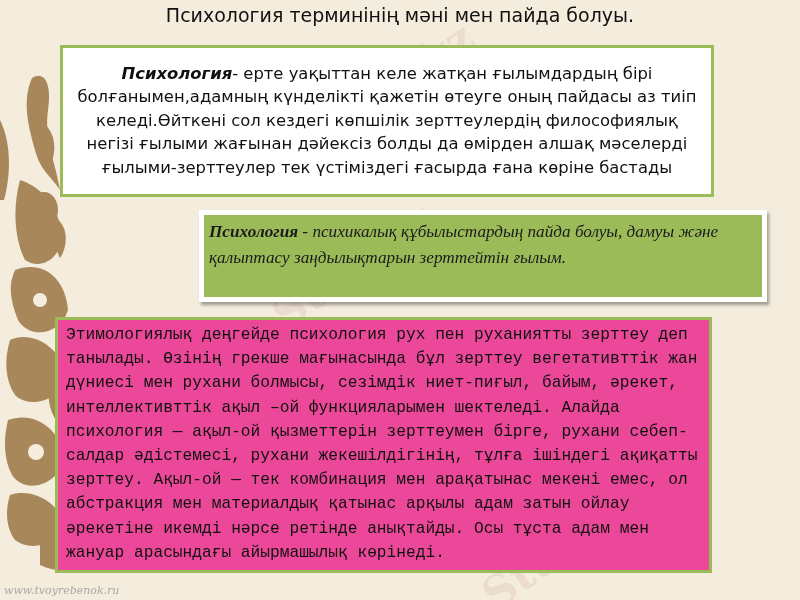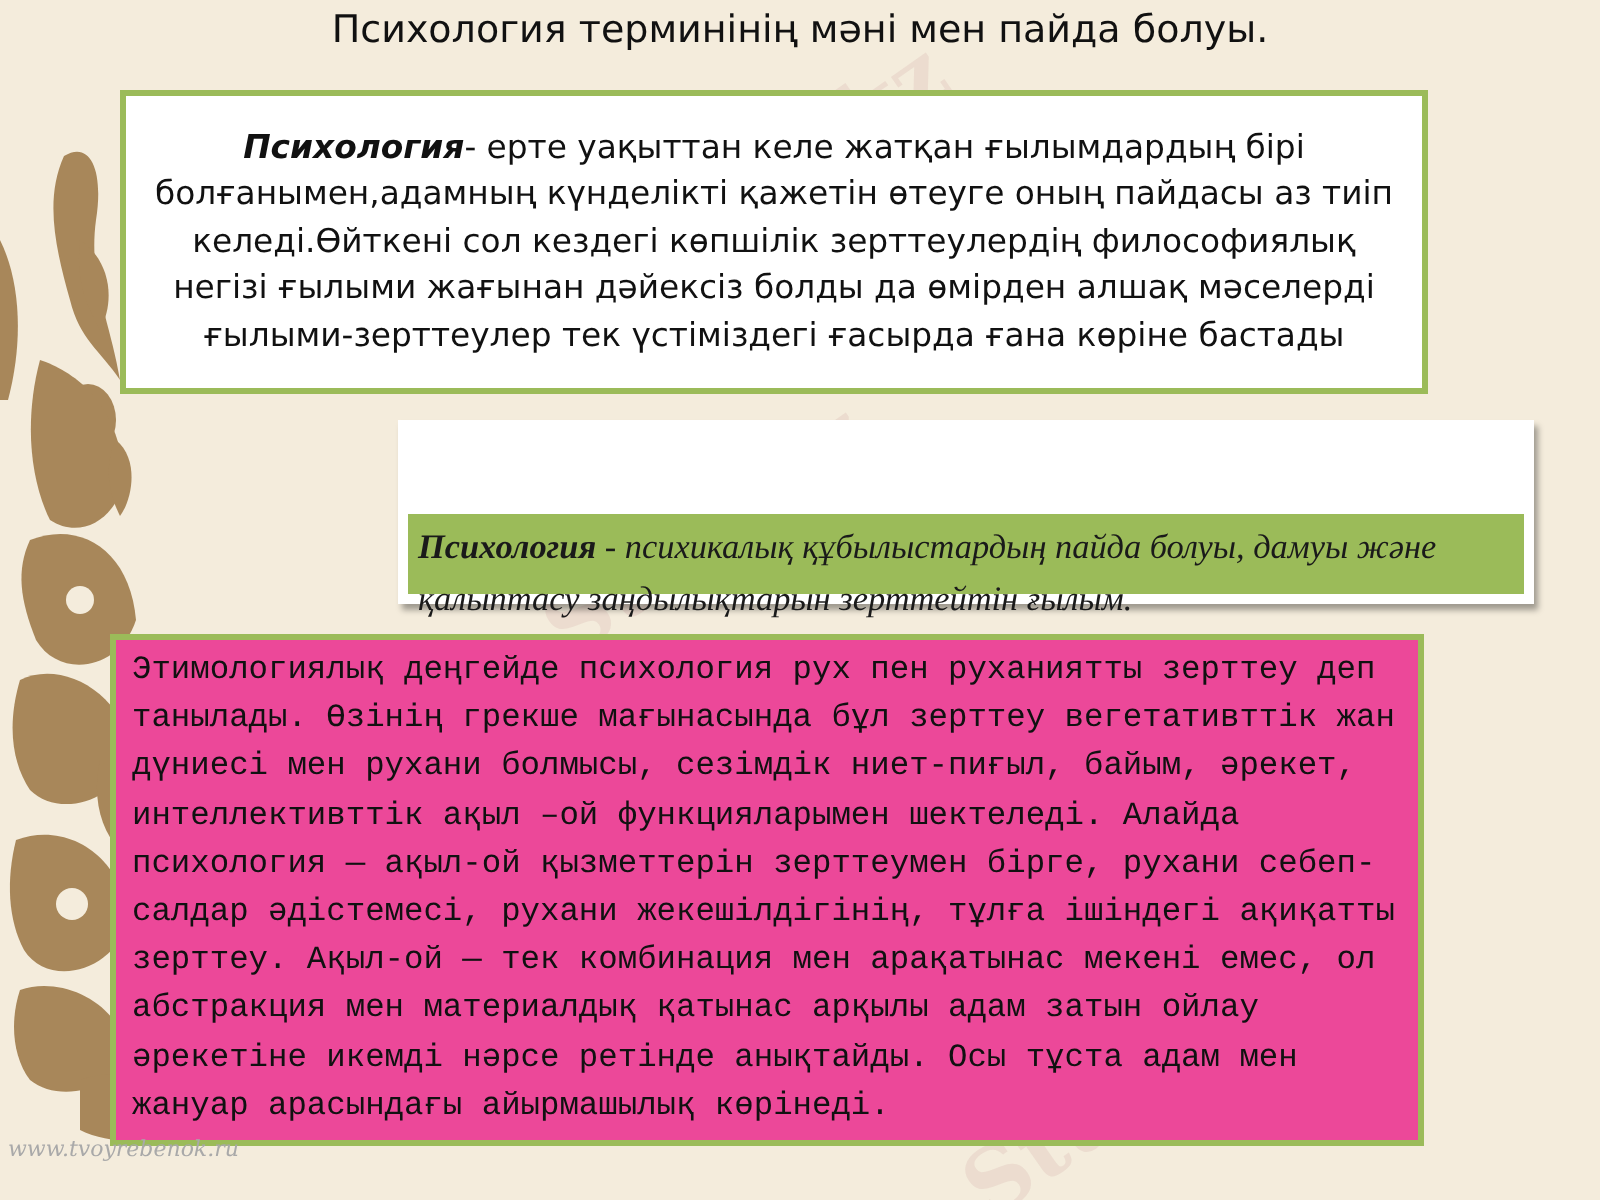--- a/index.html
+++ b/index.html
@@ -25,31 +25,31 @@
     font-family:"DejaVu Sans", sans-serif; font-size:16.4px; line-height:23.4px; color:#111;
   }
   .box1 .term { font-weight:bold; font-style:italic; }
   .box2 {
     position:absolute; left:199px; top:210px; width:568px; height:92px;
     background:#fff; box-shadow:2px 3px 3px rgba(0,0,0,0.35);
   }
   .box2 .inner {
     position:absolute; left:5px; top:5px; right:5px; bottom:5px;
     background:#9bbb59; padding:4px 5px; box-sizing:border-box;
-    font-family:"Liberation Serif", serif; font-style:italic; font-size:17.2px; line-height:26px; color:#1a1a1a;margin-top:42px;
+    font-family:"Liberation Serif", serif; font-style:italic; font-size:17.2px; line-height:26px; color:#1a1a1a;
   }
   .box2 .term { font-weight:bold; }
   .box3 {
     position:absolute; left:55px; top:317px; width:657px; height:256px;
     background:#ec4899; border:3px solid #9bbb59; box-sizing:border-box;
     padding:3px 8px;
     font-family:Liberation Mono, monospace; font-size:16.2px; line-height:24.2px; color:#111;
   }
   .site-mark {
-    position:absolute; left:4px; top:568px;
+    position:absolute; left:4px; top:584px;
     font-family:"DejaVu Serif", serif; font-style:italic; font-size:11px; color:#a9a9a9;
   }
 </style>
 </head>
 <body>
 
 <svg class="ornament" viewBox="0 0 130 600">
   <g fill="#a8875a">
     <path d="M32 78 C45 70 52 85 48 110 C44 140 55 160 60 190 C50 175 40 170 35 150 C28 125 22 100 32 78 Z"></path>
     <path d="M40 120 C55 130 58 150 50 165 C42 150 38 140 40 120 Z"></path>

